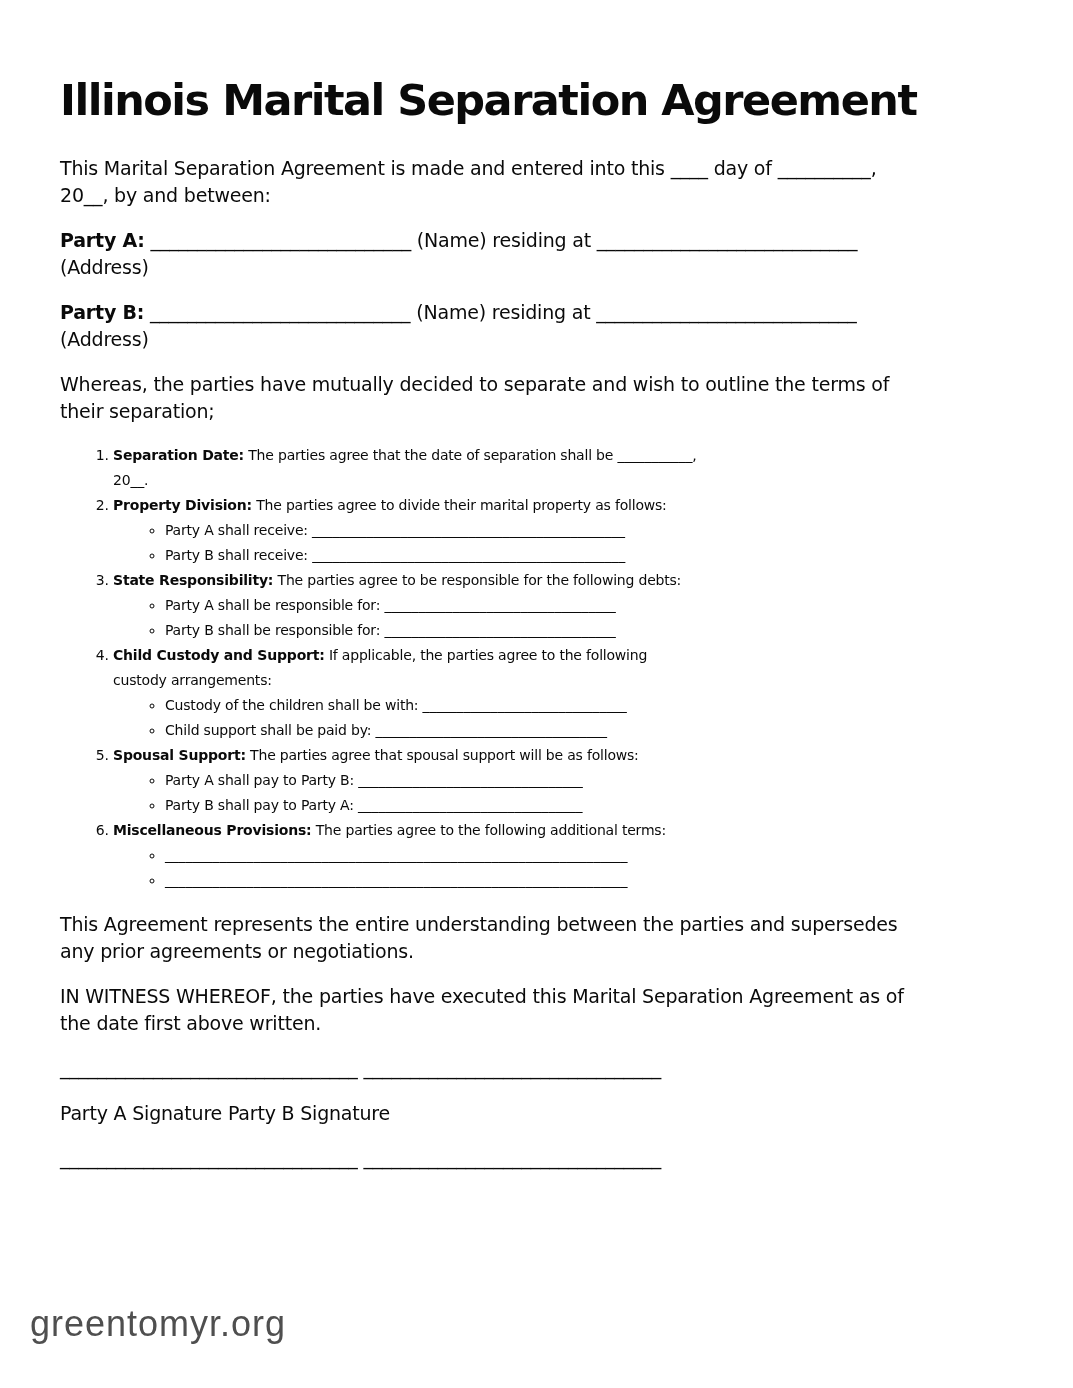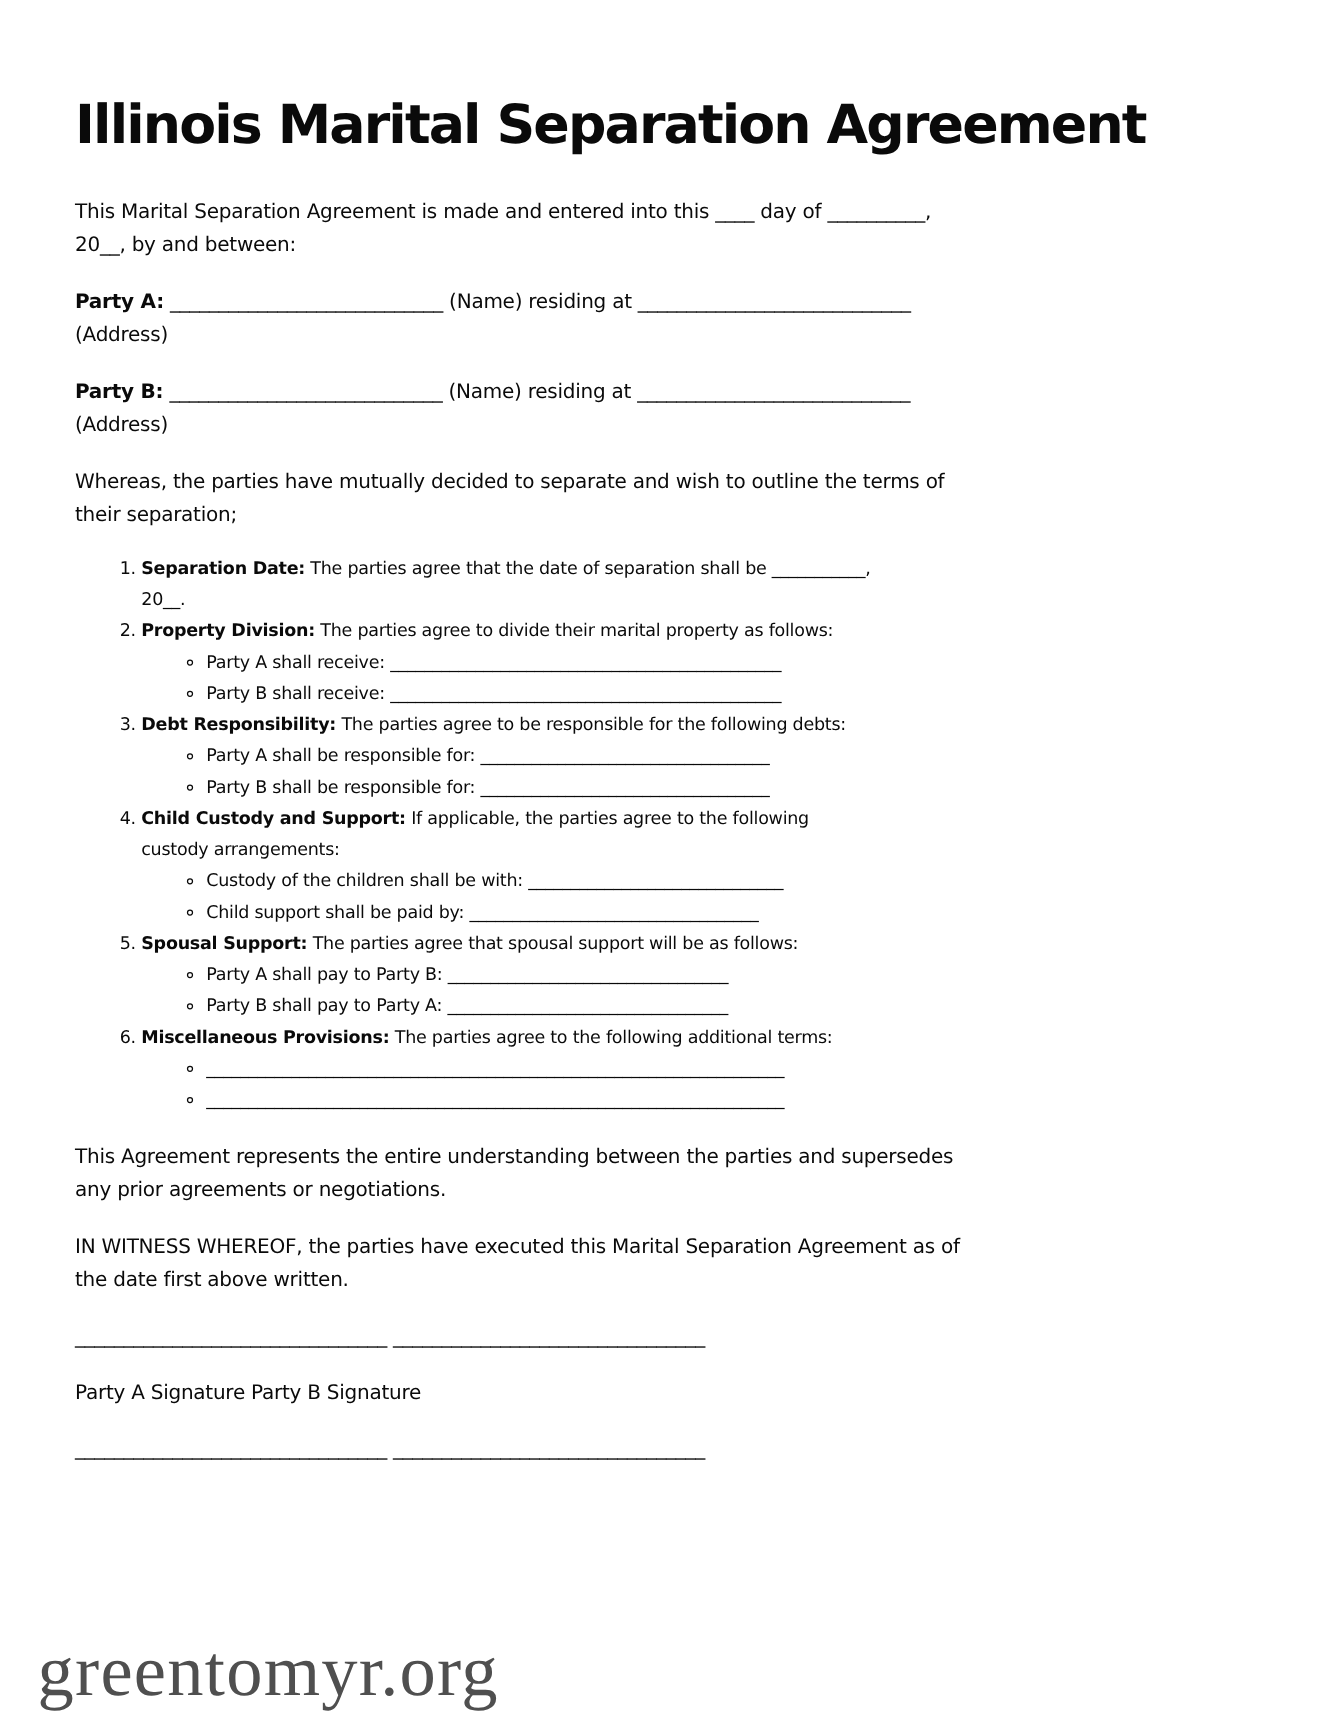--- a/index.html
+++ b/index.html
@@ -22,21 +22,21 @@
   }
   h1.doc-title {
     font-size: 43px;
     line-height: 1.15;
     letter-spacing: -1.5px;
     margin: 0 0 30px 0;
     font-weight: bold;
     white-space: nowrap;
   }
   p.body-text {
-    font-size: 16px;
+    font-size: 19px;
     line-height: 27px;
     letter-spacing: -0.2px;
     margin: 18px 0;
   }
   ol.terms {
     font-size: 14px;
     line-height: 25px;
     letter-spacing: -0.2px;
     margin: 14px 0;
     padding-left: 53px;
@@ -56,22 +56,22 @@
   .sig-row {
     white-space: nowrap;
     letter-spacing: 0;
   }
   .sig-row-1 { margin-top: 24px; }
   .sig-row-2 { margin-top: 14px; }
   .watermark {
     position: absolute;
     left: 30px;
     top: 1303px;
-    font-family: Liberation Serif, serif;
-    font-size: 58px;
+    font-family: Liberation Sans, sans-serif;
+    font-size: 36px;
     letter-spacing: 1px;
     color: #4f4f4f;
     white-space: nowrap;
   }
 </style>
 </head>
 <body>
 
 <div class="page">
 
@@ -91,21 +91,21 @@
 
     <li><strong>Separation Date:</strong><span> The parties agree that the date of separation shall be ___________,</span><br><span>20__.</span></li>
 
     <li><strong>Property Division:</strong><span> The parties agree to divide their marital property as follows:</span>
       <ul class="sub-terms">
         <li><span>Party A shall receive: ______________________________________________</span></li>
         <li><span>Party B shall receive: ______________________________________________</span></li>
       </ul>
     </li>
 
-    <li><strong>Debt Responsibility:</strong><span> The parties agree to be responsible for the following debts:</span>
+    <li><strong>State Responsibility:</strong><span> The parties agree to be responsible for the following debts:</span>
       <ul class="sub-terms">
         <li><span>Party A shall be responsible for: __________________________________</span></li>
         <li><span>Party B shall be responsible for: __________________________________</span></li>
       </ul>
     </li>
 
     <li><strong>Child Custody and Support:</strong><span> If applicable, the parties agree to the following</span><br><span>custody arrangements:</span>
       <ul class="sub-terms">
         <li><span>Custody of the children shall be with: ______________________________</span></li>
         <li><span>Child support shall be paid by: __________________________________</span></li>

